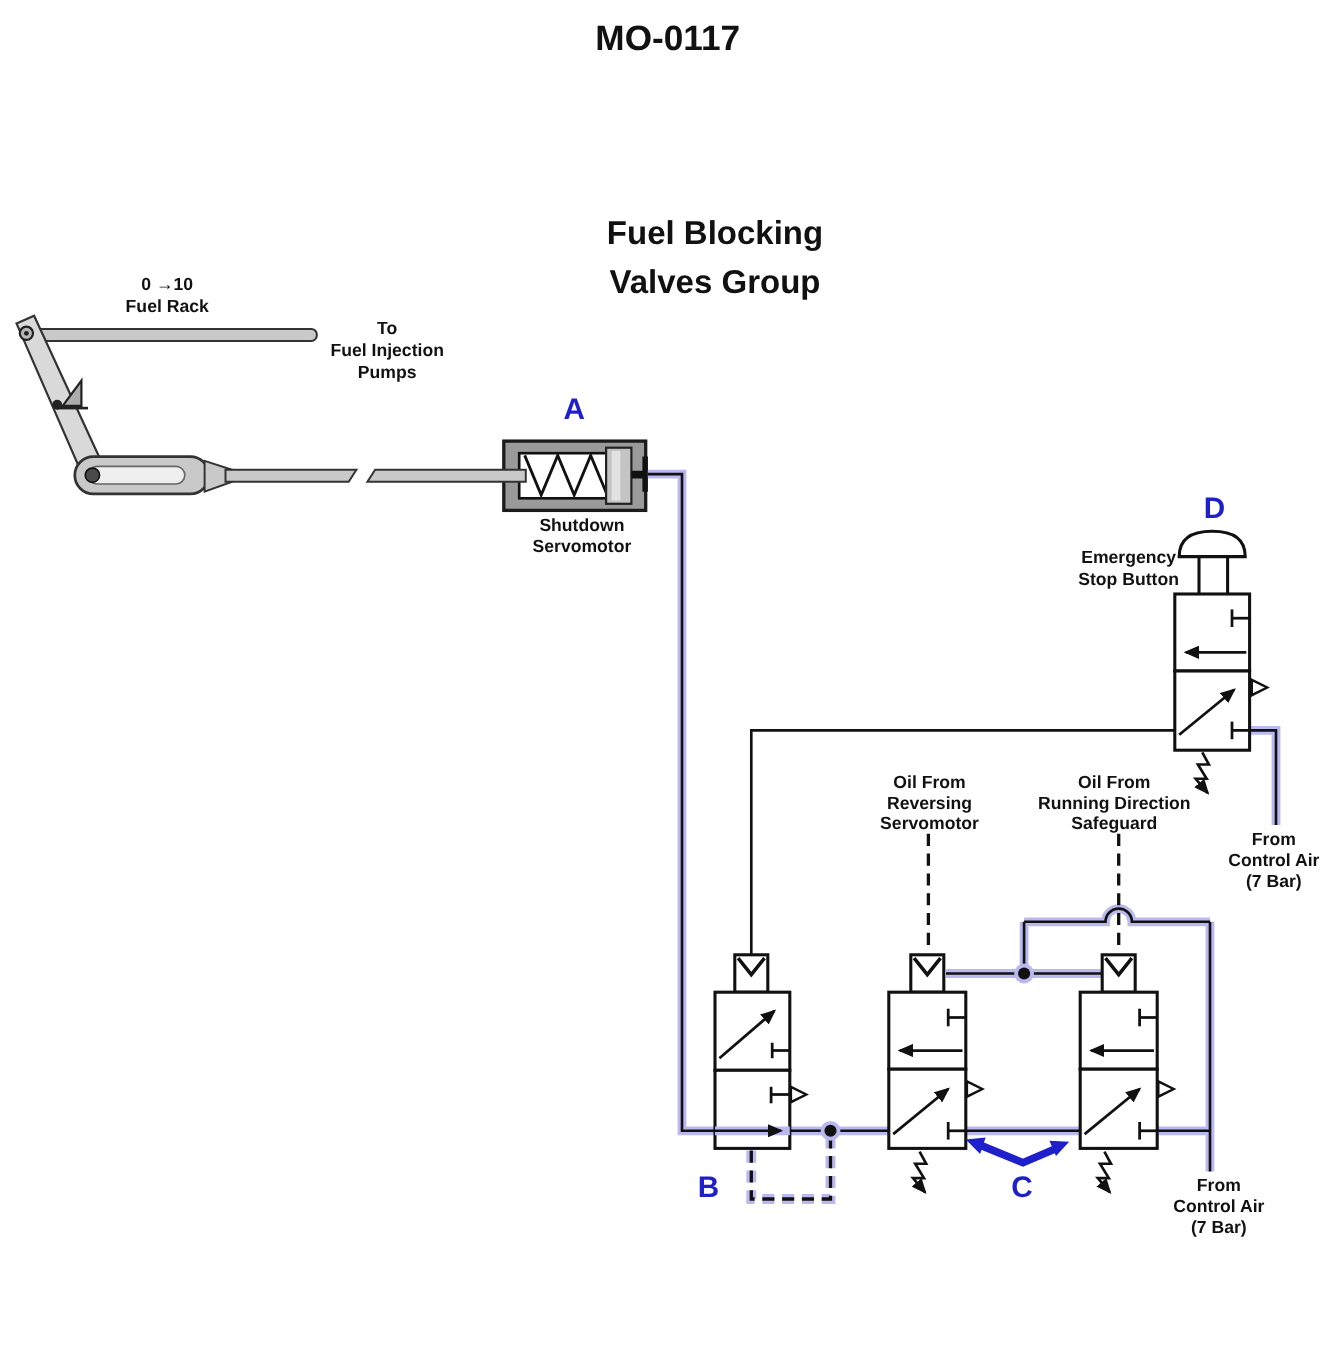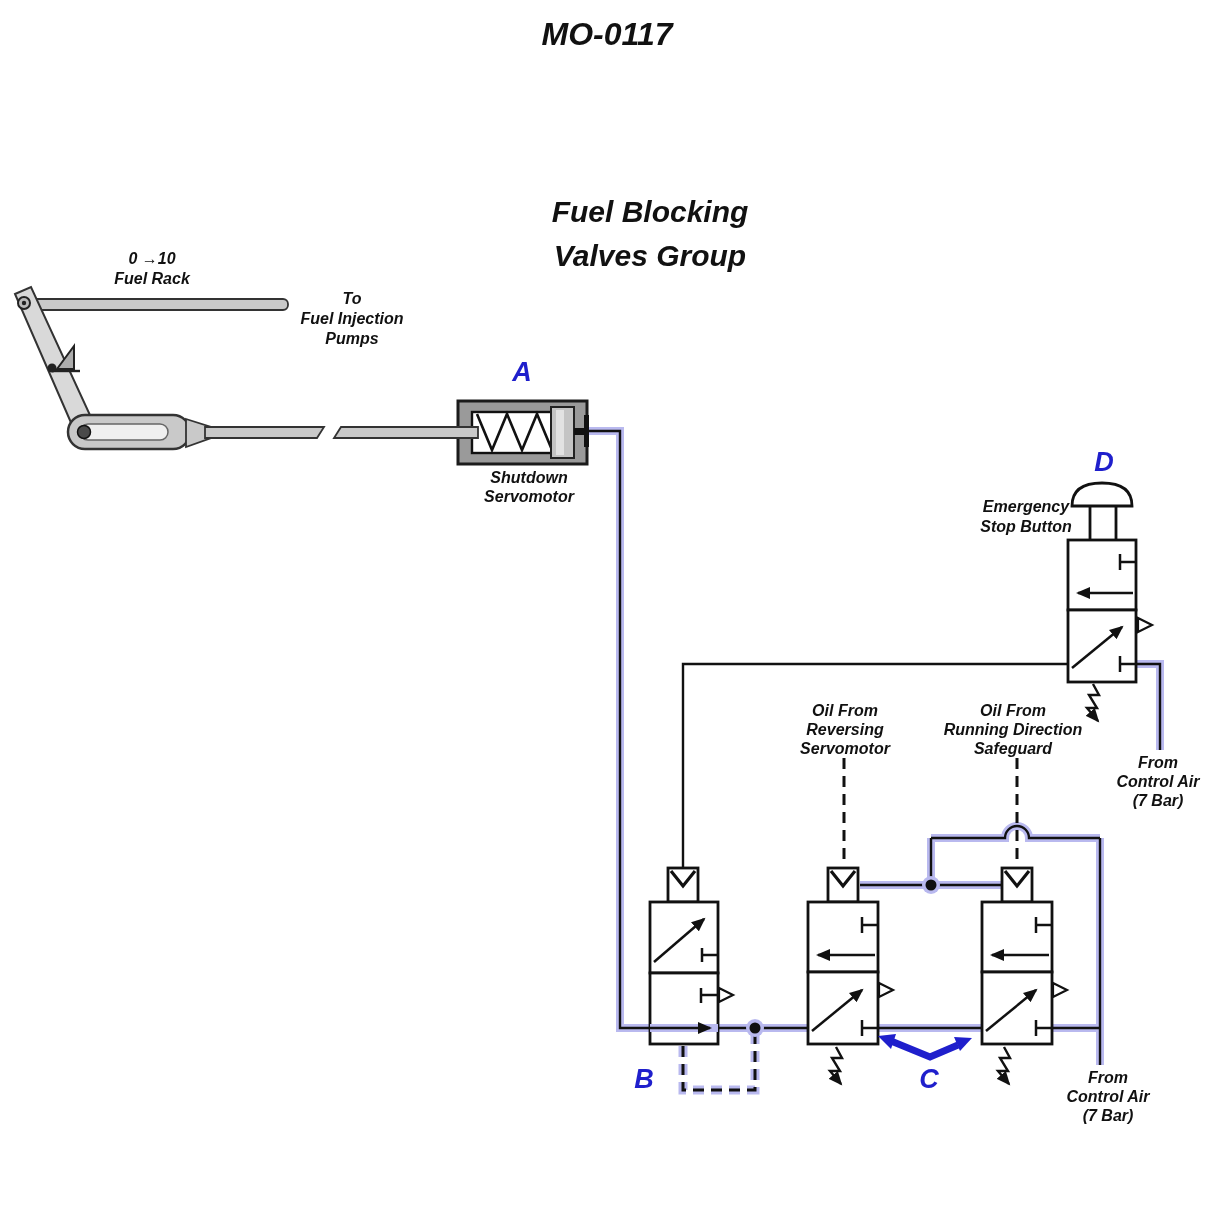--- a/index.html
+++ b/index.html
@@ -1,16 +1,16 @@
 <!DOCTYPE html>
 <html><head>
 <meta charset="utf-8">
 <style>
   html,body{margin:0;padding:0;background:#ffffff;}
-  #stage{position:relative;width:1212px;height:1231px;background:#ffffff;overflow:hidden;font-style:italic;}
+  #stage{position:relative;width:1212px;height:1231px;background:#ffffff;overflow:hidden;}
   svg{position:absolute;left:0;top:0;}
   text{font-family:"Liberation Sans", sans-serif;font-weight:bold;fill:#111111;}
   .marker{fill:#1f1fcc;font-size:27px;}
   .lbl{font-size:16px;}
   .heading{font-size:30px;}
   .title{font-size:32px;}
   .mid{text-anchor:middle;}
 </style>
 </head>
 <body>

